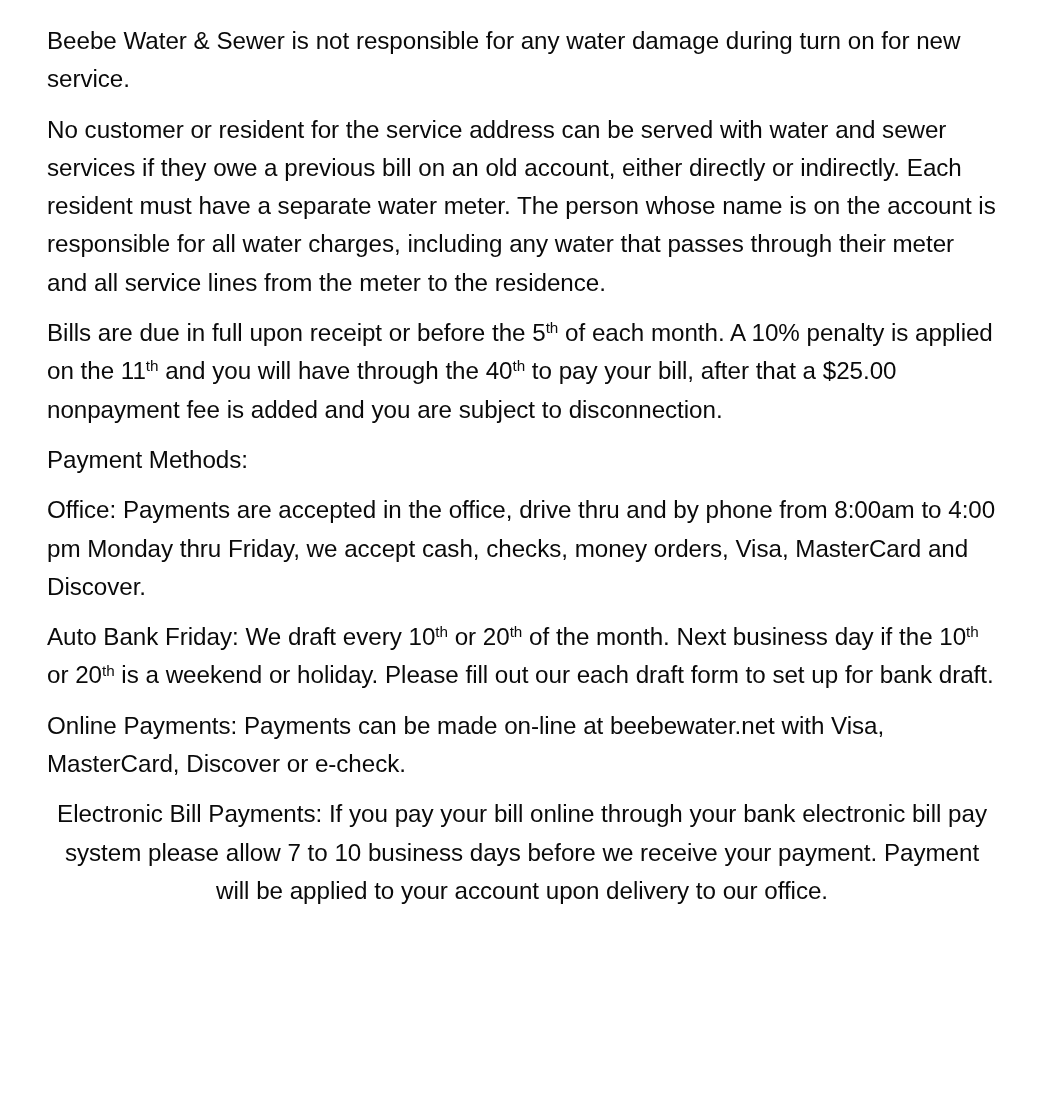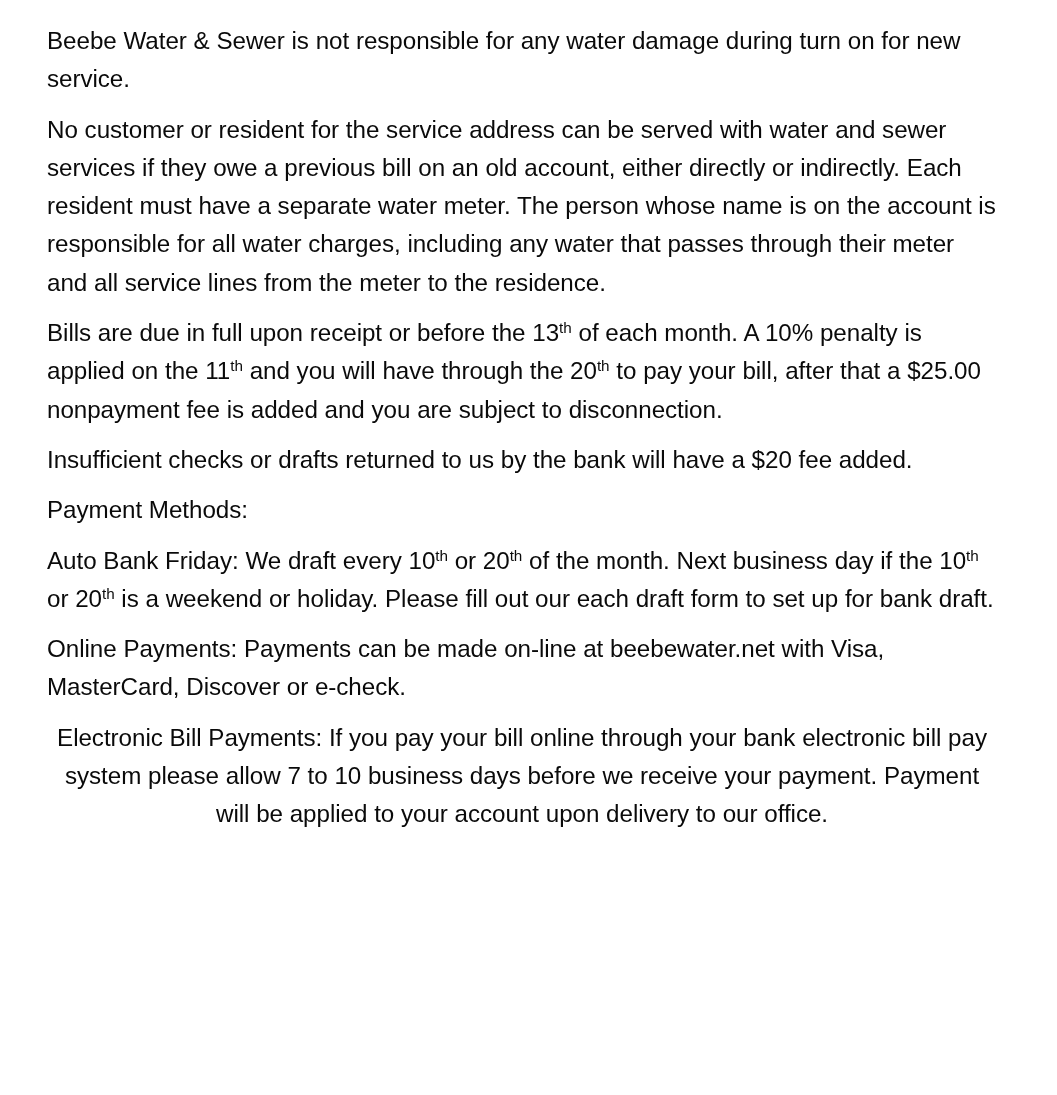--- a/index.html
+++ b/index.html
@@ -48,20 +48,20 @@
     margin-bottom: 12px;
   }
 </style>
 </head>
 <body>
 
 <div class="page">
   <div id="document-body">
       <p class="para"><span>Beebe Water &amp; Sewer is not responsible for any water damage during turn on for new service.</span></p>
       <p class="para"><span>No customer or resident for the service address can be served with water and sewer services if they owe a previous bill on an old account, either directly or indirectly. Each resident must have a separate water meter. The person whose name is on the account is responsible for all water charges, including any water that passes through their meter and all service lines from the meter to the residence.</span></p>
-      <p class="para"><span>Bills are due in full upon receipt or before the 13</span><sup>th</sup><span> of each month. A 10% penalty is applied on the 11</span><sup>th</sup><span> and you will have through the 20</span><sup>th</sup><span> to pay your bill, after that a $25.00 nonpayment fee is added and you are subject to disconnection.</span></p>
-      <p class="para"><span>Insufficient checks or drafts returned to us by the bank will have a $20 fee added.</span></p>
+      <p class="para"><span>Bills are due in full upon receipt or before the 5</span><sup>th</sup><span> of each month. A 10% penalty is applied on the 11</span><sup>th</sup><span> and you will have through the 40</span><sup>th</sup><span> to pay your bill, after that a $25.00 nonpayment fee is added and you are subject to disconnection.</span></p>
       <p class="para heading-para"><span class="b">Payment Methods:</span></p>
+      <p class="para"><span class="b">Office</span><span>: Payments are accepted in the office, drive thru and by phone from 8:00am to 4:00 pm Monday thru Friday, we accept cash, checks, money orders, Visa, MasterCard and Discover.</span></p>
       <p class="para"><span class="b">Auto Bank Friday</span><span>: We draft every 10</span><sup>th</sup><span> or 20</span><sup>th</sup><span> of the month. Next business day if the 10</span><sup>th</sup><span> or 20</span><sup>th</sup><span> is a weekend or holiday. Please fill out our each draft form to set up for bank draft.</span></p>
       <p class="para"><span class="b">Online Payments</span><span>: Payments can be made on-line at beebewater.net with Visa, MasterCard, Discover or e-check.</span></p>
       <p class="para"><span class="b">Electronic Bill Payments</span><span>: If you pay your bill online through your bank electronic bill pay system please allow 7 to 10 business days before we receive your payment. Payment will be applied to your account upon delivery to our office.</span></p>
     </div>
 </div>
 
 </body></html>

